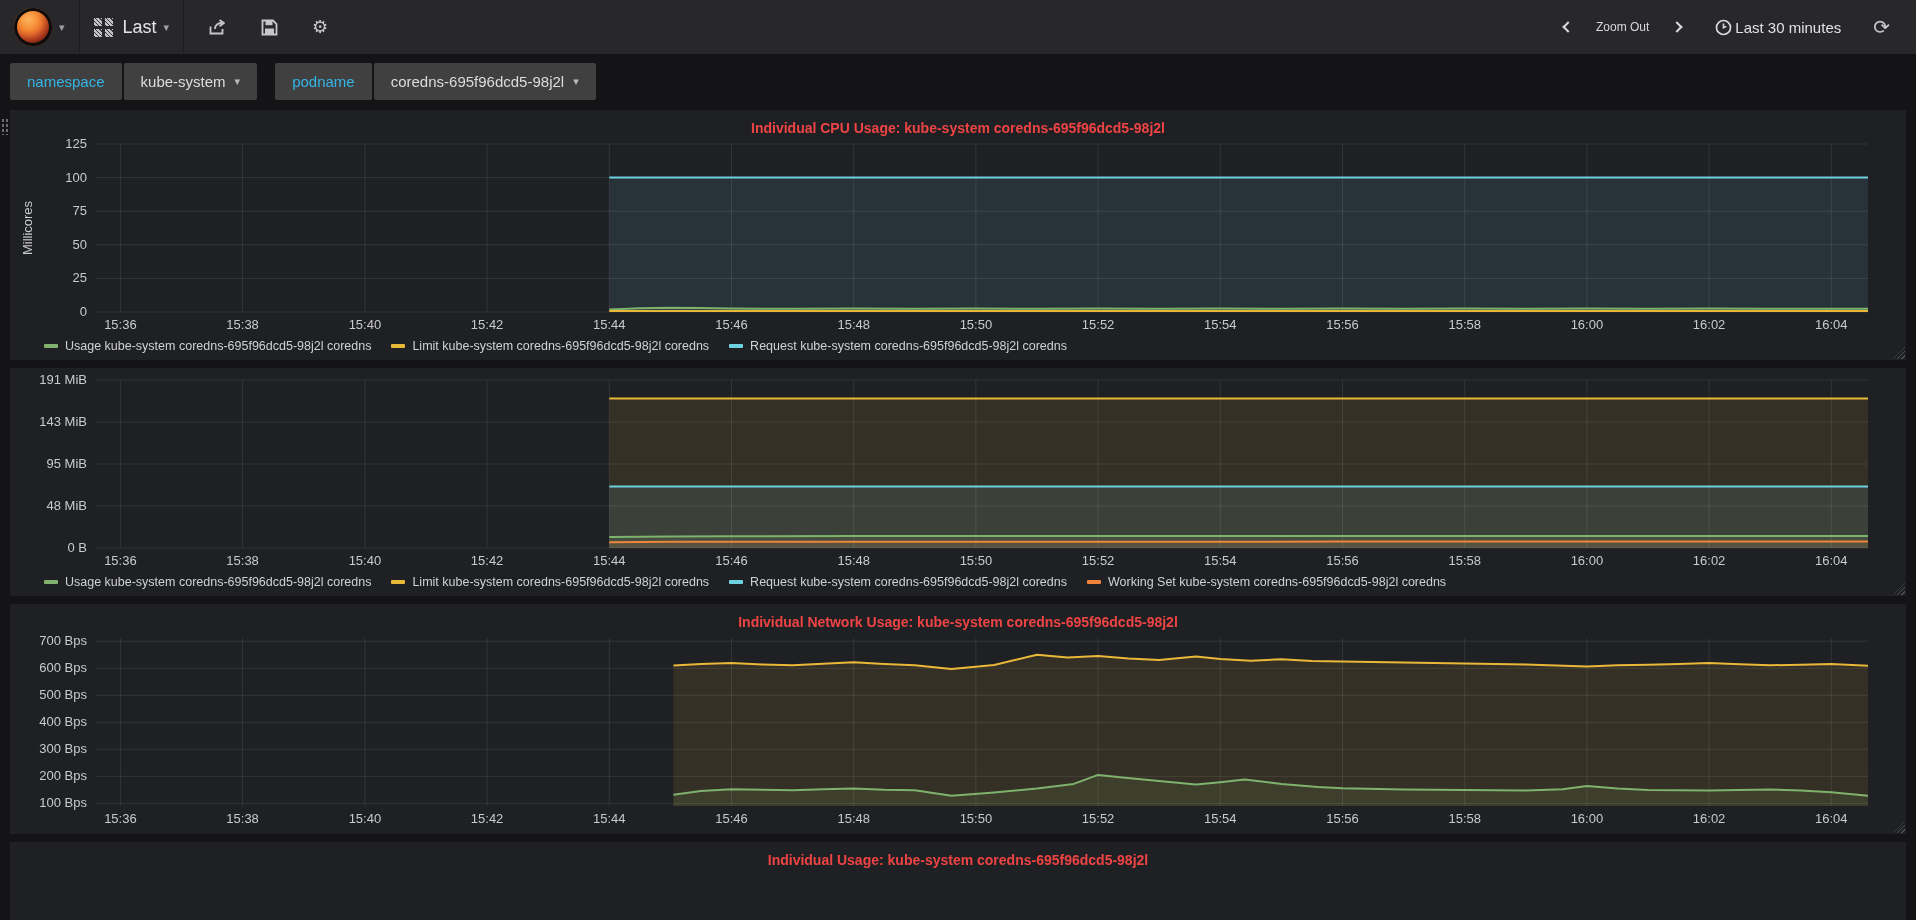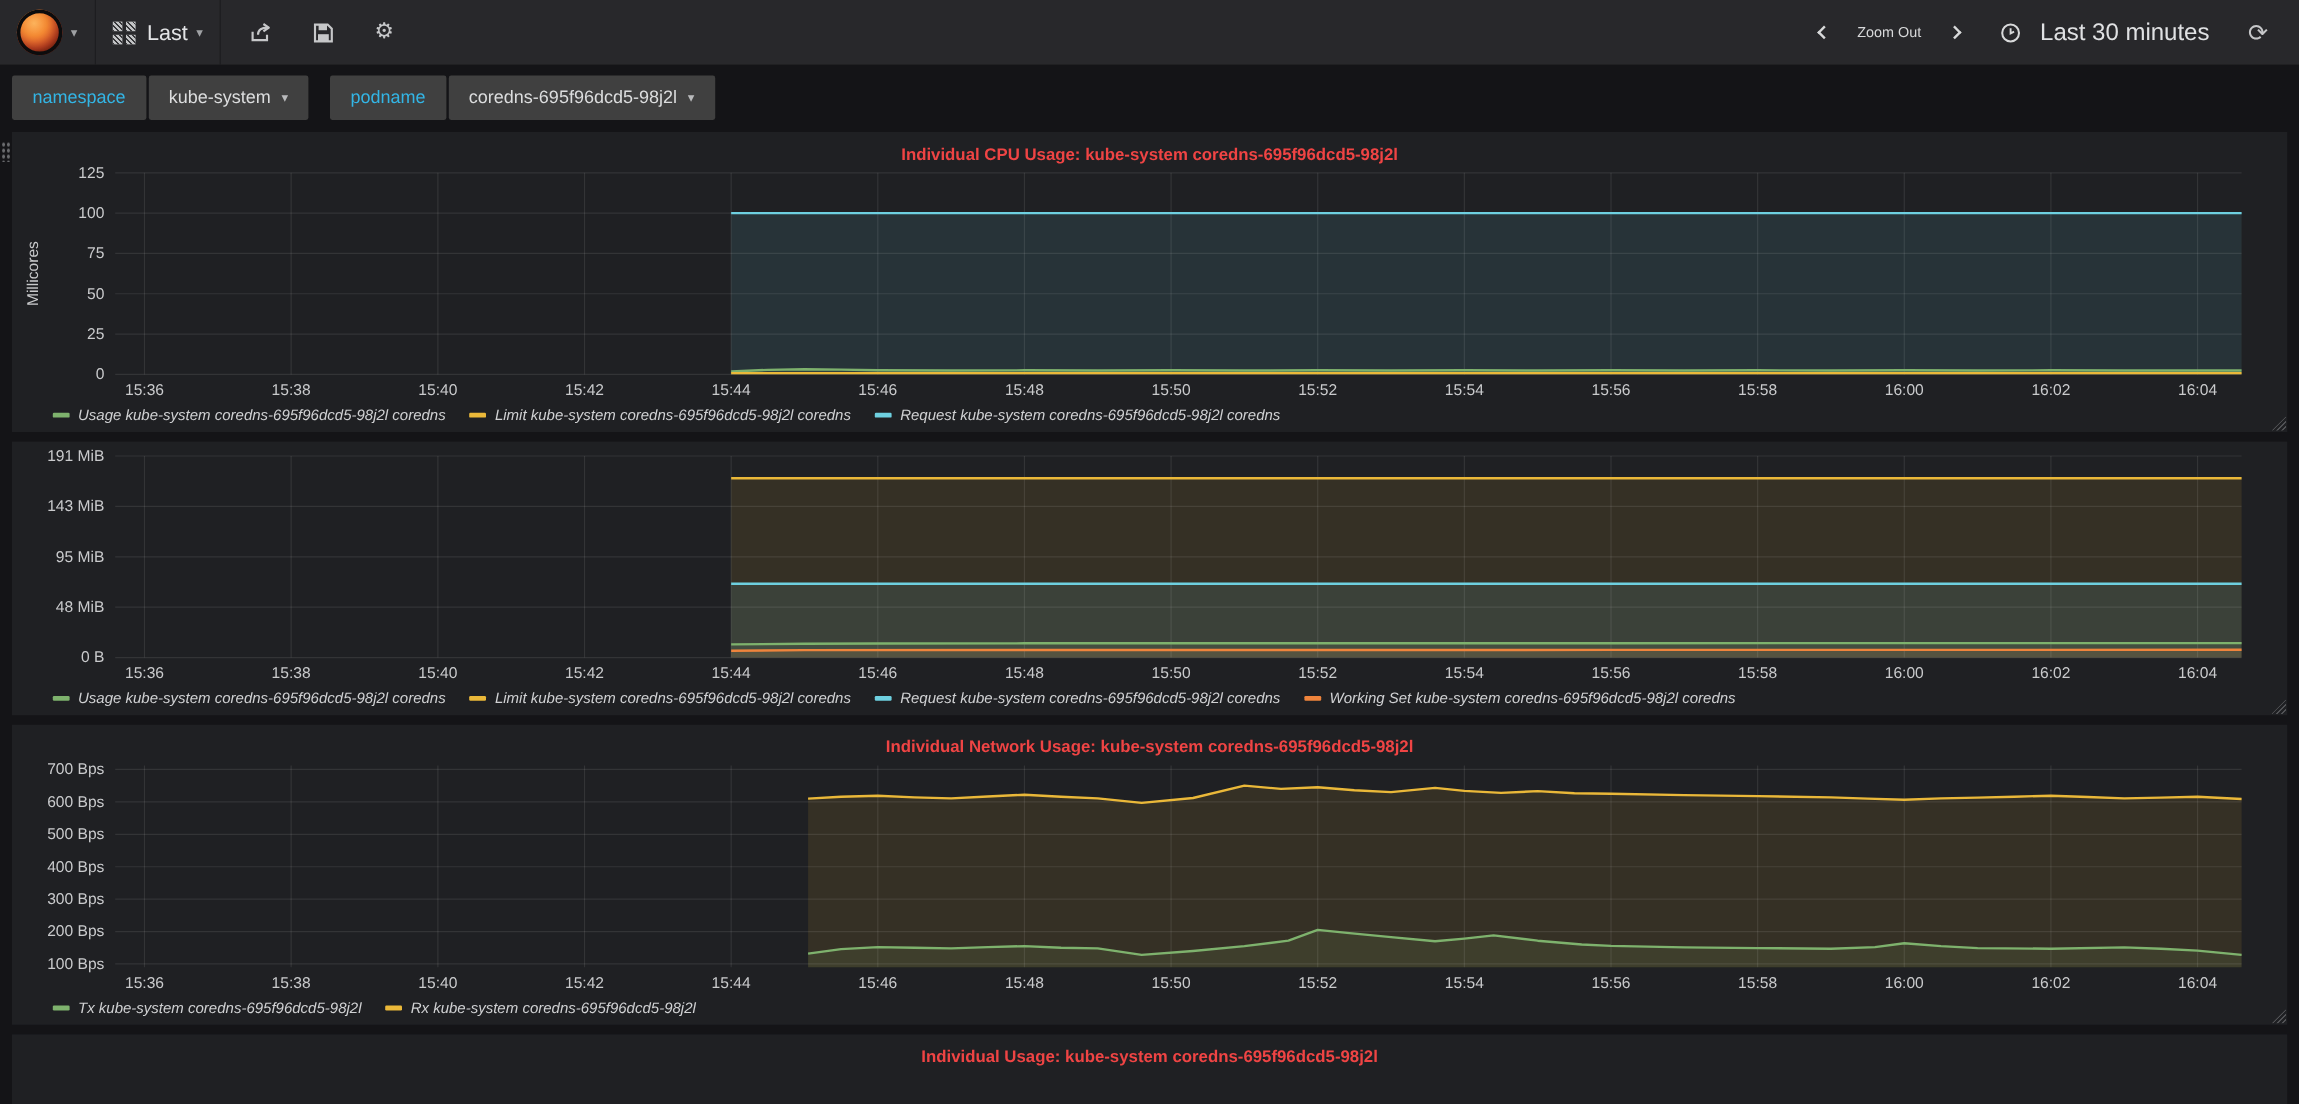--- a/index.html
+++ b/index.html
@@ -20,38 +20,38 @@
   .dash-icon i:nth-child(3){left:0;bottom:0}.dash-icon i:nth-child(4){right:0;bottom:0}
   .dash-title { font-size:18px; color:#e3e4e6; }
   .nav-btn { background:none; border:none; color:#c6c7c9; cursor:pointer; display:flex; align-items:center;
              padding:6px 10px; font-family:inherit; }
   .glyph { font-family:"DejaVu Sans",sans-serif; font-size:18px; color:#c6c7c9; line-height:1; }
   .nav-right { margin-left:auto; display:flex; align-items:center; padding-right:16px; gap:4px; }
   .chev { display:inline-block; width:8px; height:8px; border-left:2px solid #d8d9da; border-bottom:2px solid #d8d9da; }
   .chev.left { transform:rotate(45deg); }
   .chev.right { transform:rotate(-135deg); }
   .zoom-out-label { font-size:12px; color:#d8d9da; padding:0 10px; }
-  .time-label { font-size:20px; color:#e0e1e3; margin-left:16px; }
+  .time-label { font-size:15px; color:#e0e1e3; margin-left:3px; }
   .clock-svg { display:block; }
 
   
   .submenu { display:flex; align-items:center; padding:9px 10px 10px 10px; gap:18px; background:#141417; }
   .var-group { display:flex; gap:2px; }
   .var-chip { height:37px; display:flex; align-items:center; padding:0 17px; font-size:15px; border-radius:2px; }
   .var-label { background:#404040; color:#33b5e5; cursor:default; }
   .var-value { background:#404040; color:#dcddde; cursor:pointer; }
   .var-value .caret { color:#b9babc; margin-left:9px; }
 
   
   .dash-area { padding:0 10px; }
   .panel { position:relative; background:#1f2023; margin-bottom:8px; padding:6px 8px 2px 8px; }
   .panel-title { text-align:center; font-size:14px; font-weight:700; color:#ef4444; padding:4px 0 2px 0; cursor:pointer; }
   svg.chart { display:block; width:100%; height:200px; }
   svg.chart text.tick { font-size:13px; fill:#c9cacc; font-family:"Liberation Sans","DejaVu Sans",sans-serif; }
-  .legend { display:flex; flex-wrap:wrap; align-items:center; padding:0 0 4px 26px; gap:0 20px; min-height:20px;font-style:italic; }
+  .legend { display:flex; flex-wrap:wrap; align-items:center; padding:0 0 4px 26px; gap:0 20px; min-height:20px; }
   .legend-item { display:flex; align-items:center; font-size:12.5px; color:#d0d1d3; cursor:pointer; }
   .legend-item .dash { width:14px; height:4px; border-radius:1px; margin-right:7px; display:inline-block; }
   .grip { position:absolute; left:-9px; top:8px; width:8px; height:17px;
           background-image:radial-gradient(#6a6b6e 1.1px, transparent 1.4px); background-size:4px 5px; }
   .rsz { position:absolute; right:1px; bottom:1px; width:12px; height:12px; opacity:.55; cursor:nwse-resize;
          background:repeating-linear-gradient(135deg, transparent 0 2px, #7a7b7e 2px 3px);
          clip-path:polygon(100% 0, 100% 100%, 0 100%); }
   .panel.stub { height:90px; }
 </style>
 </head>
@@ -320,30 +320,20 @@
         <text class="tick" x="1691.1" y="191" text-anchor="middle">16:02</text>
         <text class="tick" x="1813.3" y="191" text-anchor="middle">16:04</text>
         <text class="tick" x="69" y="175.3" text-anchor="end">100 Bps</text>
         <text class="tick" x="69" y="148.3" text-anchor="end">200 Bps</text>
         <text class="tick" x="69" y="121.3" text-anchor="end">300 Bps</text>
         <text class="tick" x="69" y="94.3" text-anchor="end">400 Bps</text>
         <text class="tick" x="69" y="67.3" text-anchor="end">500 Bps</text>
         <text class="tick" x="69" y="40.3" text-anchor="end">600 Bps</text>
         <text class="tick" x="69" y="13.2" text-anchor="end">700 Bps</text>
       </svg>
-    <div class="legend">
-        <div class="legend-item">
-          <span class="dash" style="background: rgb(126, 178, 109);"></span>
-          <span>Tx kube-system coredns-695f96dcd5-98j2l</span>
-        </div>
-        <div class="legend-item">
-          <span class="dash" style="background: rgb(234, 184, 57);"></span>
-          <span>Rx kube-system coredns-695f96dcd5-98j2l</span>
-        </div>
-      </div>
     <div class="rsz"></div>
   </div>
 
   <div class="panel stub">
     <div class="panel-title">Individual Usage: kube-system coredns-695f96dcd5-98j2l</div>
   </div>
 
 </div>
 
 </body></html>

